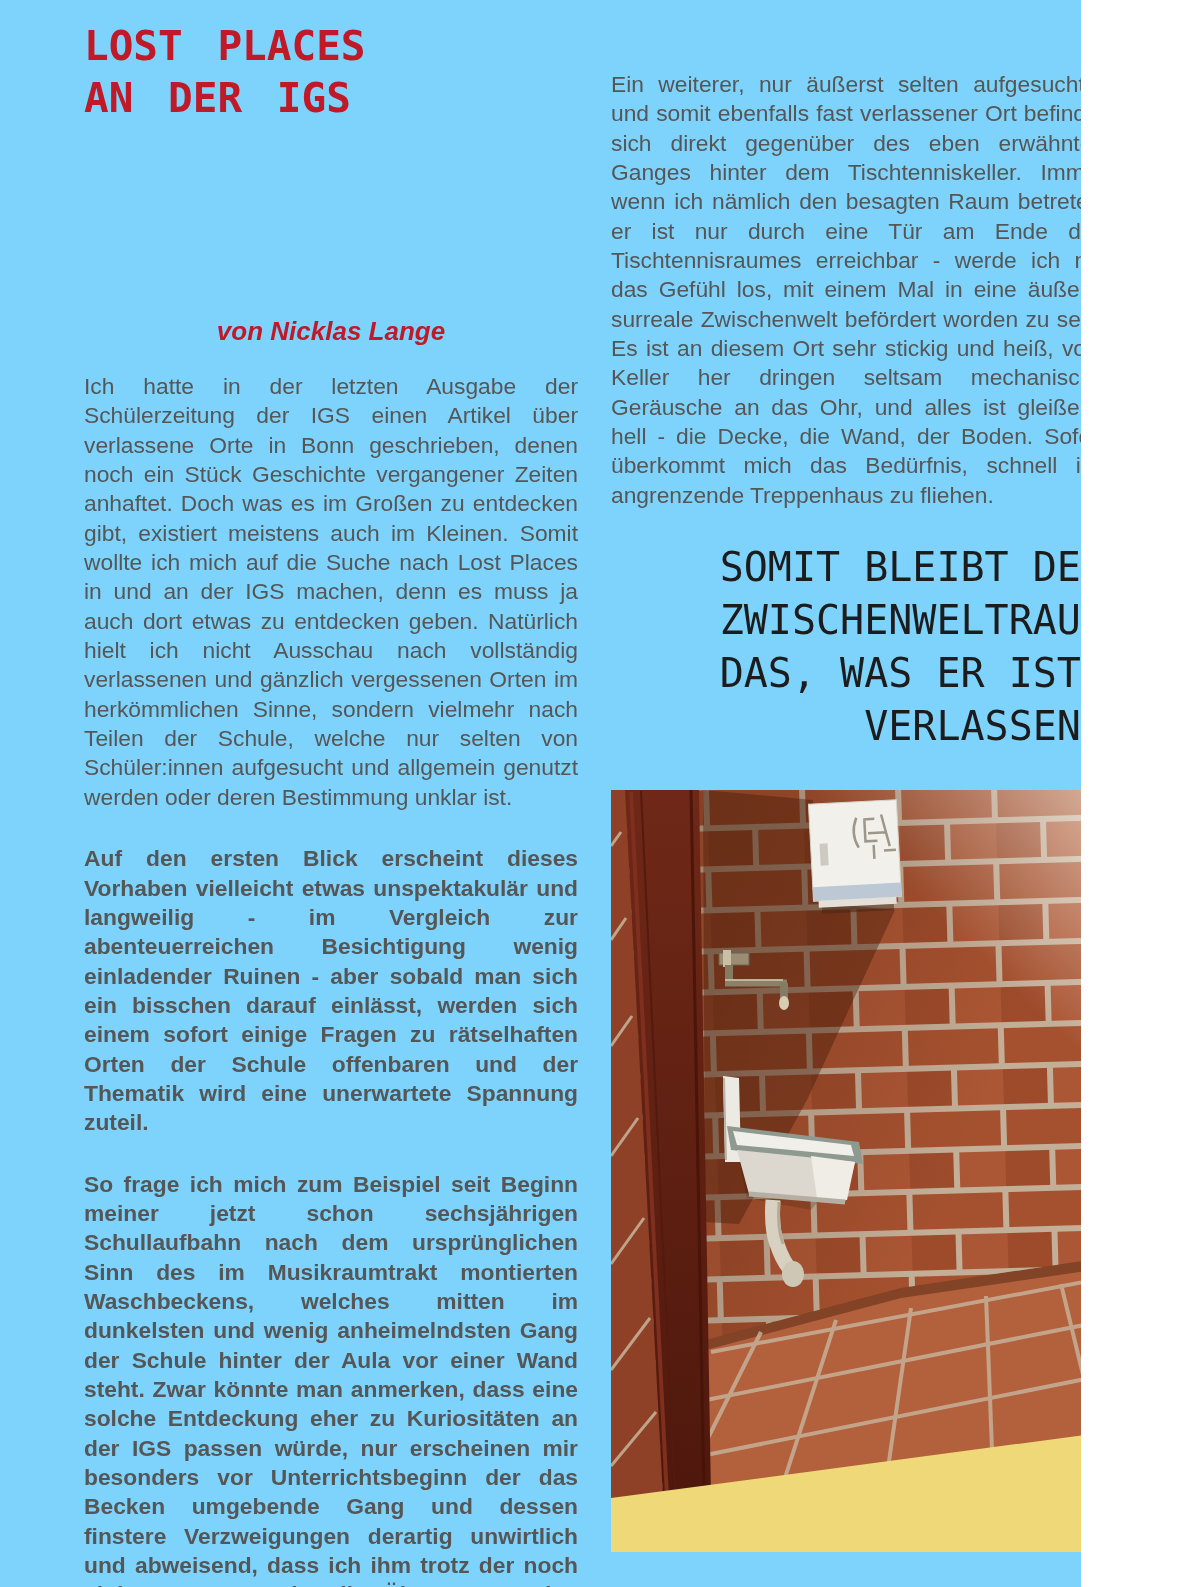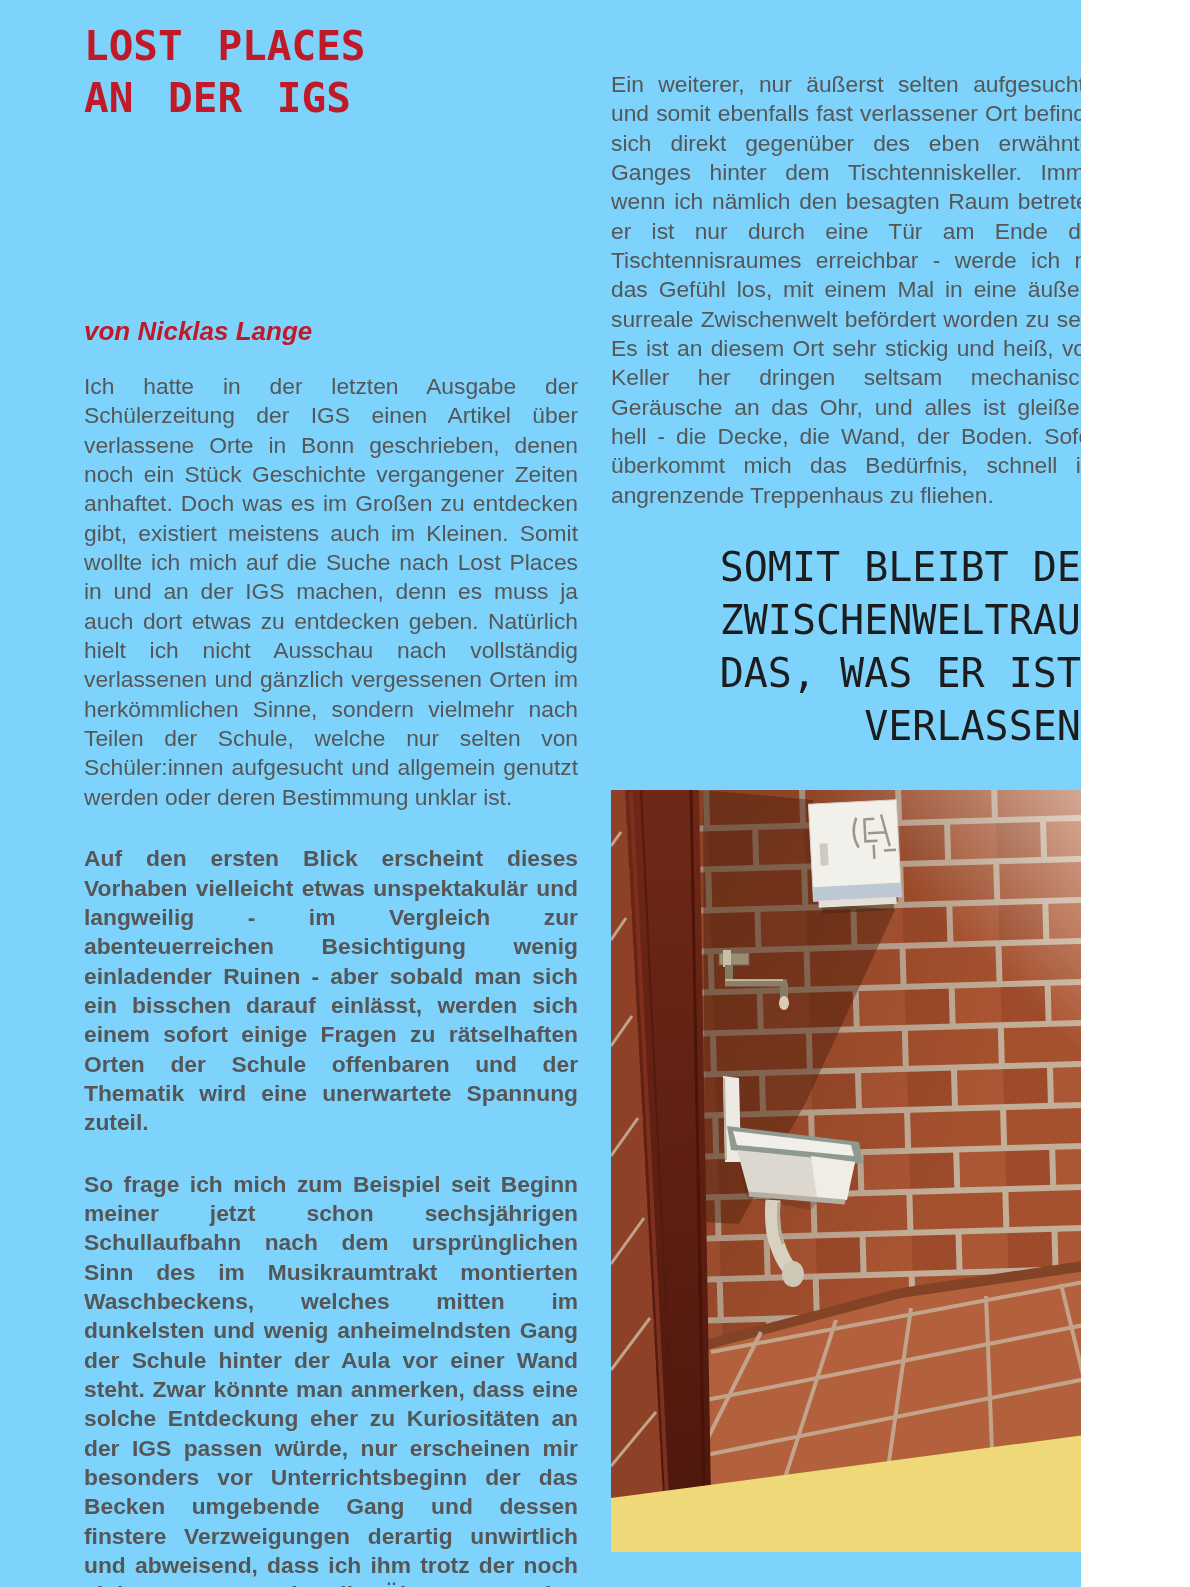--- a/index.html
+++ b/index.html
@@ -2,21 +2,21 @@
 <html lang="de" style="--accent_red: #c01a28; --body_grey: #565656; --quote_black: #1c1c1c; --accent_yellow: #eed877; --brick: #a5512f; --mortar: #c3ae98; --door_frame: #5d1d12; --floor: #b2613c; --sink_white: #edebe4; --dispenser_white: #f2f0ea;"><head>
 <meta charset="utf-8">
 <style>
   html,body{margin:0;padding:0;background:#ffffff;}
   .page{position:relative;width:1081px;height:1587px;background:#7dd3fc;overflow:hidden;
         font-family:"Liberation Sans",sans-serif;}
   .title{position:absolute;left:84px;top:20px;margin:0;
          font-family:"DejaVu Sans Mono",monospace;font-weight:bold;
          font-size:41px;line-height:52px;letter-spacing:0px;word-spacing:10px;
          color:var(--accent_red);white-space:pre-line;}
-  .byline{position:absolute;left:84px;top:316px;width:494px;text-align:left;
+  .byline{position:absolute;left:84px;top:316px;width:494px;text-align:center;
           font-style:italic;font-weight:bold;font-size:26px;color:var(--accent_red);}
   .col{position:absolute;width:494px;font-size:22.8px;line-height:29.35px;
        color:var(--body_grey);text-align:justify;}
   .col p{margin:0;}
   .col p + p{margin-top:32px;font-weight:bold;}
   .col-left{left:84px;top:372px;}
   .col-right{left:611px;top:30px;margin-top:40px;}
   .pullquote{margin-top:31px;font-family:"DejaVu Sans Mono",monospace;
              font-size:40px;line-height:53px;color:var(--quote_black);
              white-space:pre-line;text-align:right;}

